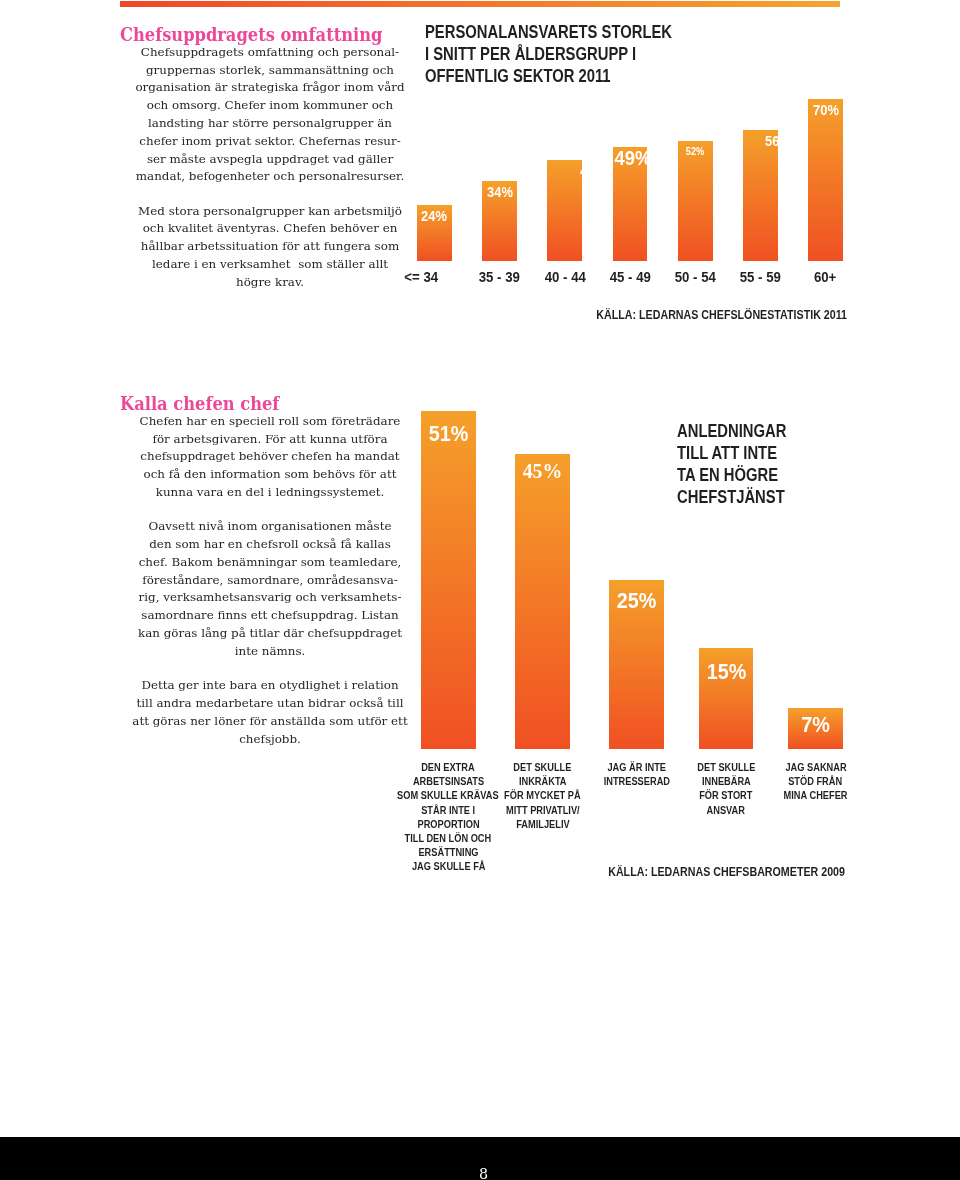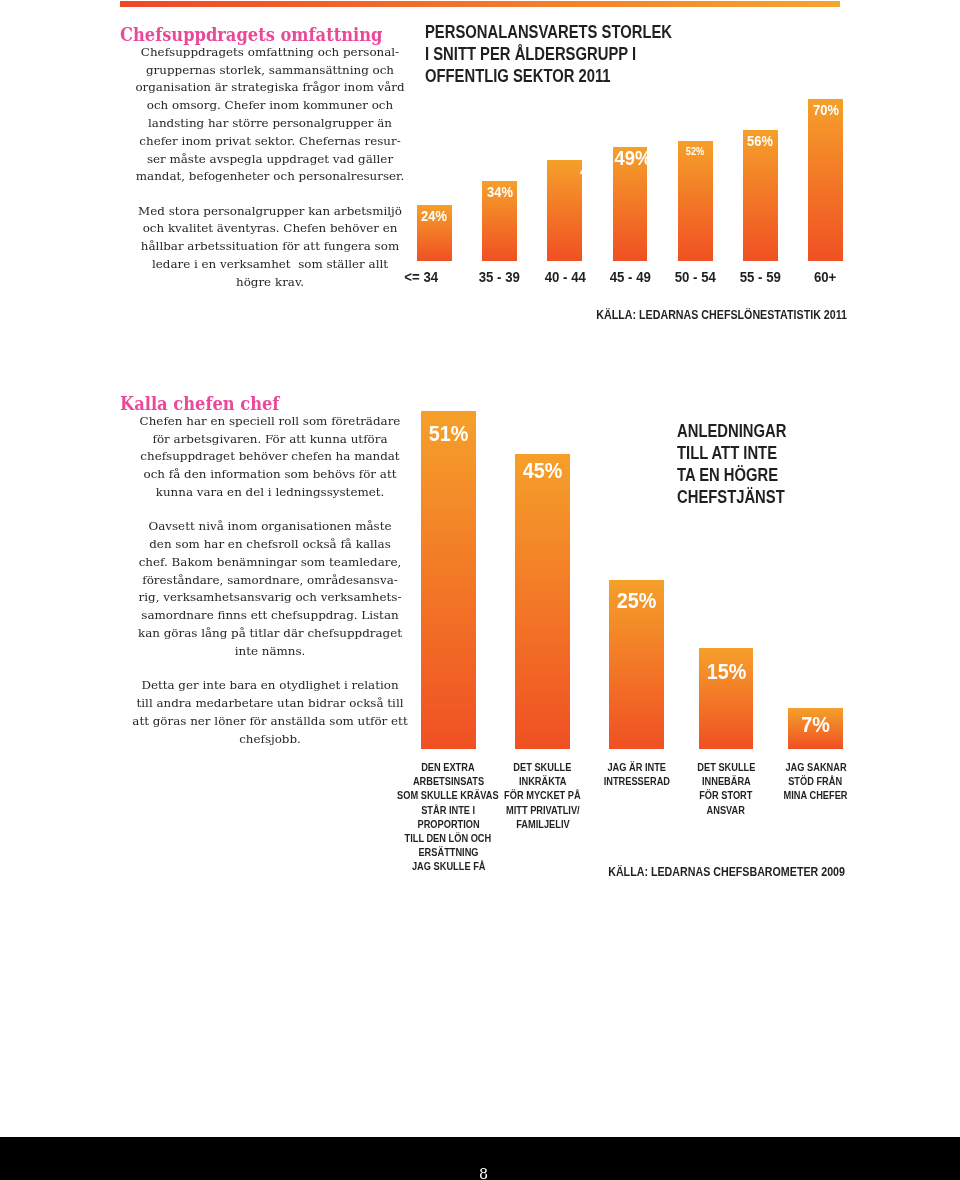--- a/index.html
+++ b/index.html
@@ -65,42 +65,42 @@
       <div class="bar" style="left: 547.4px; top: 160px; width: 34.8px; height: 101px;"></div>
       <div class="bar-label" style="left: 576px; top: 164.2px; width: 34.8px; font-size: 14px; line-height: 14px;"><span>43%</span></div>
       <div class="cat-label" style="left: 519.8px; top: 270px; width: 90px; font-size: 14.3px; line-height: 14.3px;"><span>40 - 44</span></div>
       <div class="bar" style="left: 612.6px; top: 147px; width: 34.8px; height: 114px;"></div>
       <div class="bar-label" style="left: 612.6px; top: 151.2px; width: 27px; font-size: 20px; line-height: 14px;"><span>49%</span></div>
       <div class="cat-label" style="left: 585px; top: 270px; width: 90px; font-size: 14.3px; line-height: 14.3px;"><span>45 - 49</span></div>
       <div class="bar" style="left: 677.8px; top: 141px; width: 34.8px; height: 120px;"></div>
       <div class="bar-label" style="left: 677.8px; top: 145.2px; width: 34.8px; font-size: 10px; line-height: 14px;"><span>52%</span></div>
       <div class="cat-label" style="left: 650.2px; top: 270px; width: 90px; font-size: 14.3px; line-height: 14.3px;"><span>50 - 54</span></div>
       <div class="bar" style="left: 743px; top: 130px; width: 34.8px; height: 131px;"></div>
-      <div class="bar-label" style="left: 743px; top: 134.2px; width: 34.8px; font-size: 14px; line-height: 14px;"><span>56%</span></div>
+      <div class="bar-label" style="left: 743px; top: 134.2px; width: 34.8px; font-size: 14px; line-height: 14px; padding-left: 18px;"><span>56%</span></div>
       <div class="cat-label" style="left: 715.4px; top: 270px; width: 90px; font-size: 14.3px; line-height: 14.3px;"><span>55 - 59</span></div>
       <div class="bar" style="left: 808.2px; top: 99px; width: 34.8px; height: 162px;"></div>
       <div class="bar-label" style="left: 808.2px; top: 103.2px; width: 34.8px; font-size: 14px; line-height: 14px;"><span>70%</span></div>
       <div class="cat-label" style="left: 780.6px; top: 270px; width: 90px; font-size: 14.3px; line-height: 14.3px;"><span>60+</span></div>
       <div class="source" style="left: 447px; top: 308px; width: 400px;">KÄLLA: LEDARNAS CHEFSLÖNESTATISTIK 2011</div>
     </div>
 
   <div class="col-left" id="sec2" style="top:393.5px;">
     <h2>Kalla chefen chef</h2>
     <p><span>Chefen har en speciell roll som företrädare</span><br><span>för arbetsgivaren. För att kunna utföra</span><br><span>chefsuppdraget behöver chefen ha mandat</span><br><span>och få den information som behövs för att</span><br><span>kunna vara en del i ledningssystemet.</span></p>
     <p><span>Oavsett nivå inom organisationen måste</span><br><span>den som har en chefsroll också få kallas</span><br><span>chef. Bakom benämningar som teamledare,</span><br><span>föreståndare, samordnare, områdesansva-</span><br><span>rig, verksamhetsansvarig och verksamhets-</span><br><span>samordnare finns ett chefsuppdrag. Listan</span><br><span>kan göras lång på titlar där chefsuppdraget</span><br><span>inte nämns.</span></p>
     <p><span>Detta ger inte bara en otydlighet i relation</span><br><span>till andra medarbetare utan bidrar också till</span><br><span>att göras ner löner för anställda som utför ett</span><br><span>chefsjobb.</span></p>
   </div>
 
   <div id="chart2">
       <div class="chart-title" style="left: 677px; top: 420px; width: 220px;"><span>ANLEDNINGAR</span><br><span>TILL ATT INTE</span><br><span>TA EN HÖGRE</span><br><span>CHEFSTJÄNST</span></div>
       <div class="bar" style="left: 421px; top: 411px; width: 54.6px; height: 338px;"></div>
       <div class="bar-label" style="left: 421px; top: 423.5px; width: 54.6px; font-size: 21.5px; line-height: 21.5px;"><span>51%</span></div>
       <div class="cat-label" style="left: 383.3px; top: 761.4px; width: 130px; font-size: 10px; line-height: 14.04px;"><span>DEN EXTRA</span><br><span>ARBETSINSATS</span><br><span>SOM SKULLE KRÄVAS</span><br><span>STÅR INTE I</span><br><span>PROPORTION</span><br><span>TILL DEN LÖN OCH</span><br><span>ERSÄTTNING</span><br><span>JAG SKULLE FÅ</span></div>
       <div class="bar" style="left: 515.4px; top: 454px; width: 54.6px; height: 295px;"></div>
-      <div class="bar-label" style="left: 515.4px; top: 461.3px; width: 54.6px; font-size: 21.5px; line-height: 21.5px;"><span>45%</span></div>
+      <div class="bar-label" style="left: 515.4px; top: 461.3px; width: 54.6px; font-size: 21.5px; line-height: 21.5px; font-family: Liberation Serif, serif;"><span>45%</span></div>
       <div class="cat-label" style="left: 477.7px; top: 761.4px; width: 130px; font-size: 10px; line-height: 14.04px;"><span>DET SKULLE</span><br><span>INKRÄKTA</span><br><span>FÖR MYCKET PÅ</span><br><span>MITT PRIVATLIV/</span><br><span>FAMILJELIV</span></div>
       <div class="bar" style="left: 609.4px; top: 580px; width: 54.6px; height: 169px;"></div>
       <div class="bar-label" style="left: 609.4px; top: 590.9px; width: 54.6px; font-size: 21.5px; line-height: 21.5px;"><span>25%</span></div>
       <div class="cat-label" style="left: 571.7px; top: 761.4px; width: 130px; font-size: 10px; line-height: 14.04px;"><span>JAG ÄR INTE</span><br><span>INTRESSERAD</span></div>
       <div class="bar" style="left: 698.8px; top: 648px; width: 54.6px; height: 101px;"></div>
       <div class="bar-label" style="left: 698.8px; top: 662.1px; width: 54.6px; font-size: 21.5px; line-height: 21.5px;"><span>15%</span></div>
       <div class="cat-label" style="left: 661.1px; top: 761.4px; width: 130px; font-size: 10px; line-height: 14.04px;"><span>DET SKULLE</span><br><span>INNEBÄRA</span><br><span>FÖR STORT</span><br><span>ANSVAR</span></div>
       <div class="bar" style="left: 788.3px; top: 708px; width: 54.6px; height: 41px;"></div>
       <div class="bar-label" style="left: 788.3px; top: 715.1px; width: 54.6px; font-size: 21.5px; line-height: 21.5px;"><span>7%</span></div>
       <div class="cat-label" style="left: 750.6px; top: 761.4px; width: 130px; font-size: 10px; line-height: 14.04px;"><span>JAG SAKNAR</span><br><span>STÖD FRÅN</span><br><span>MINA CHEFER</span></div>

